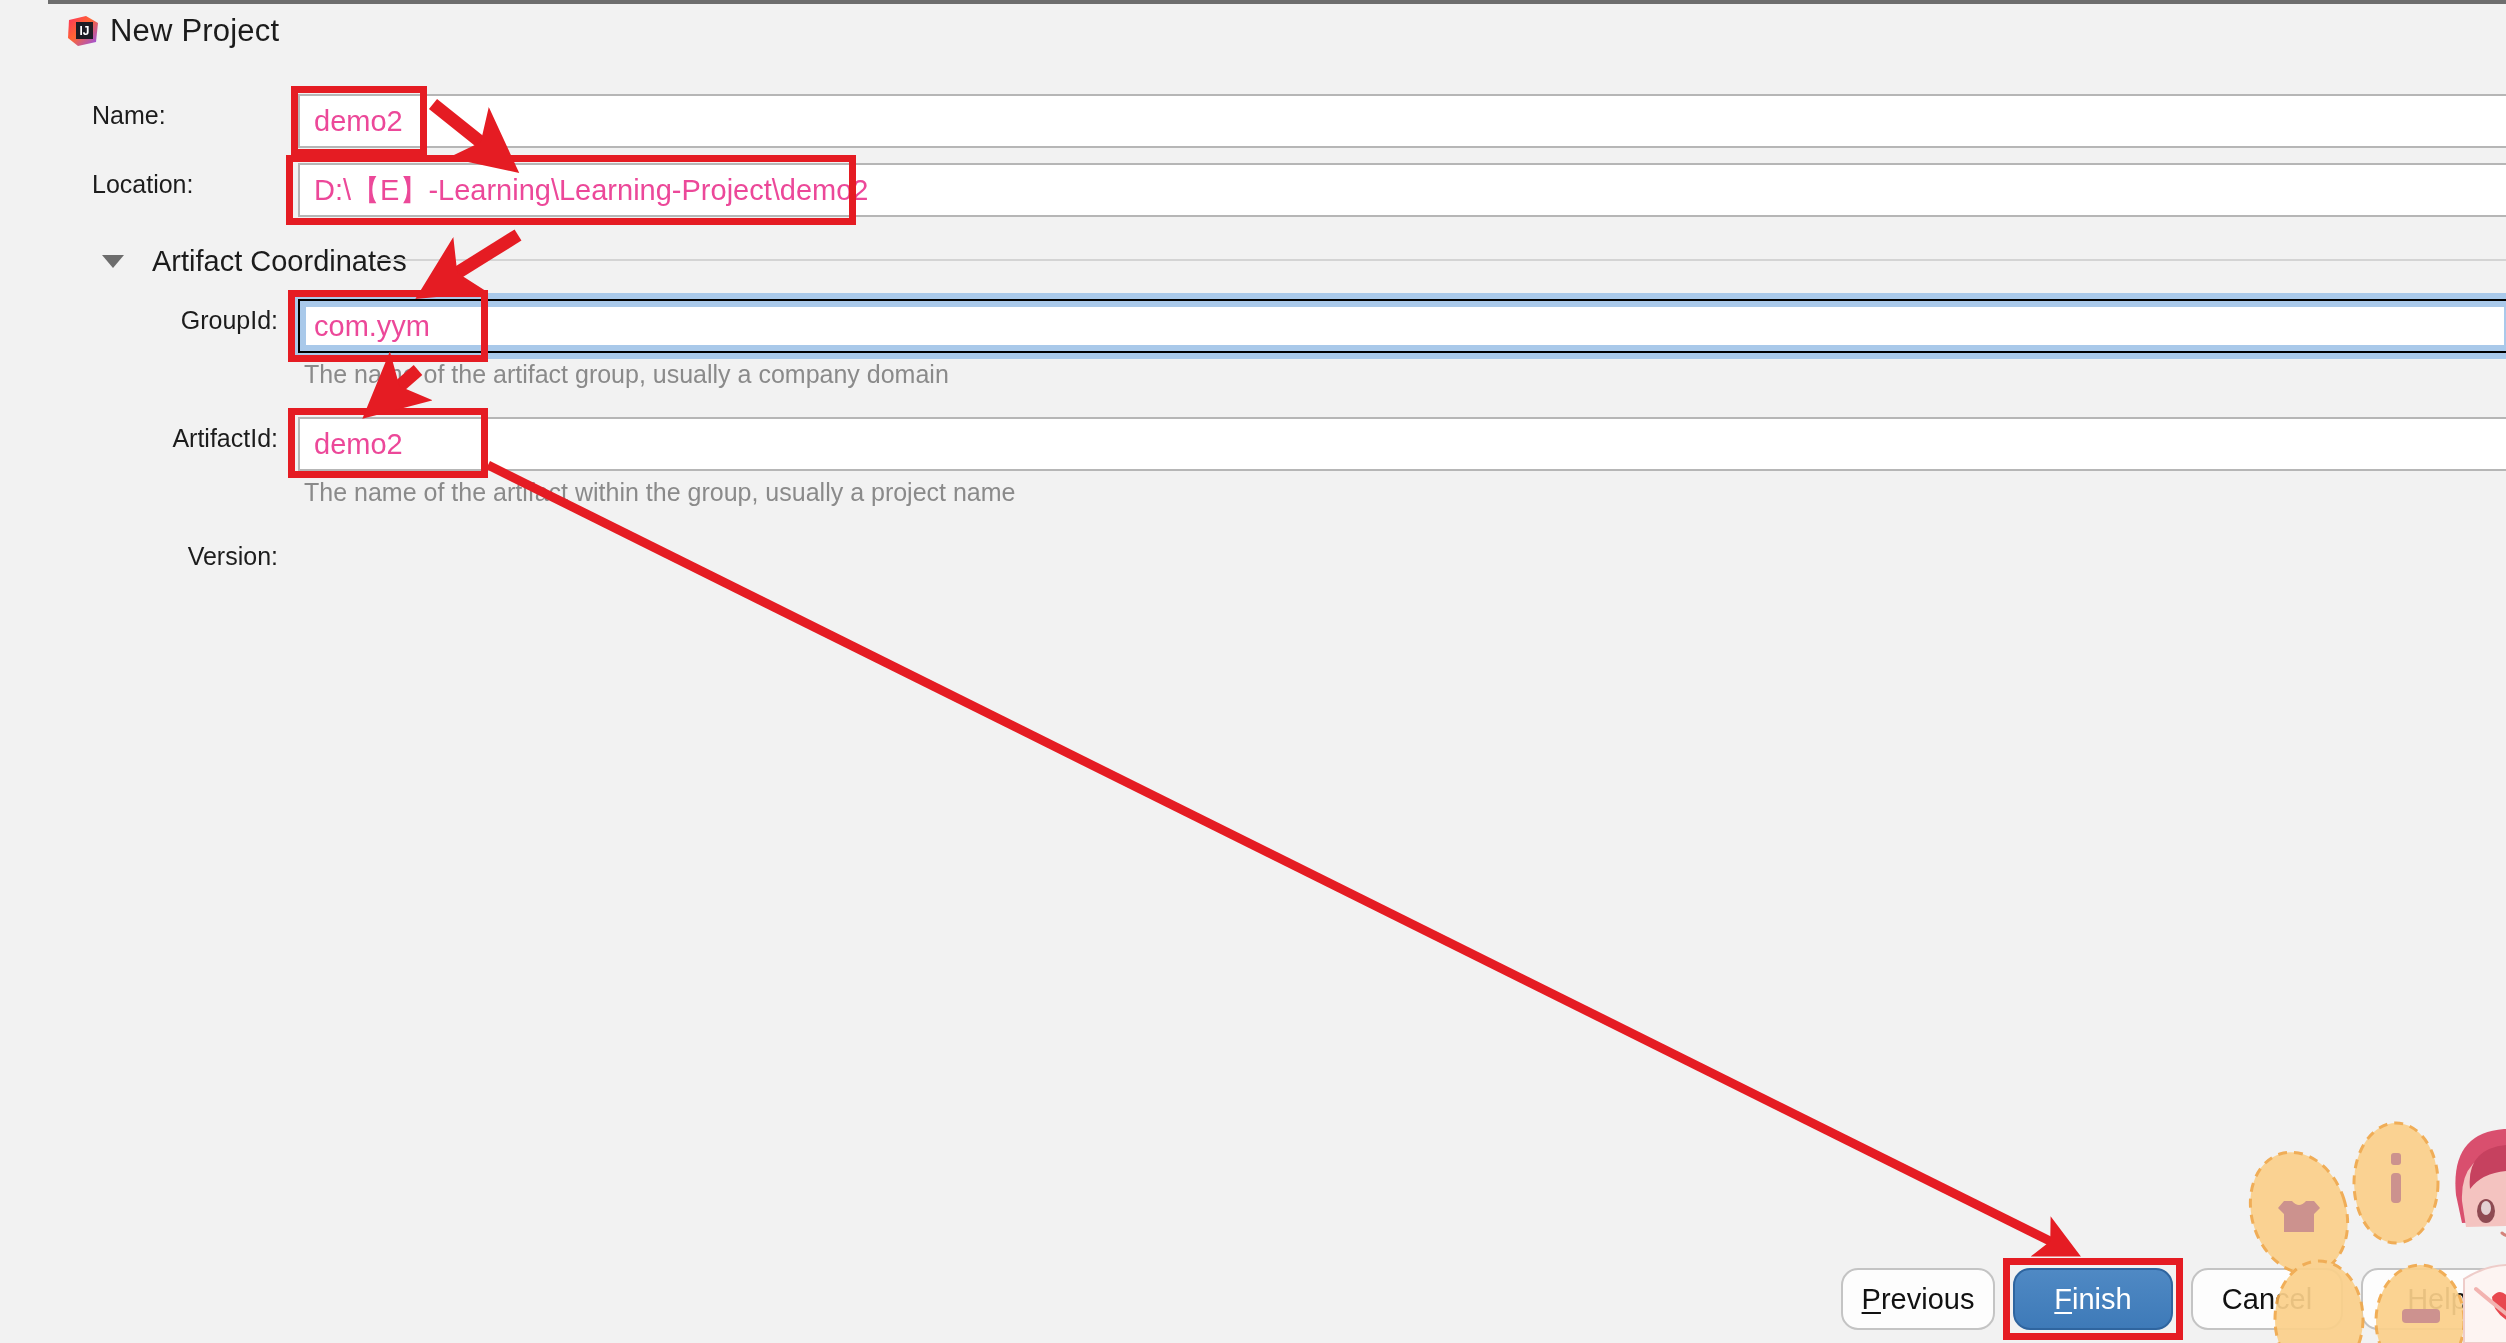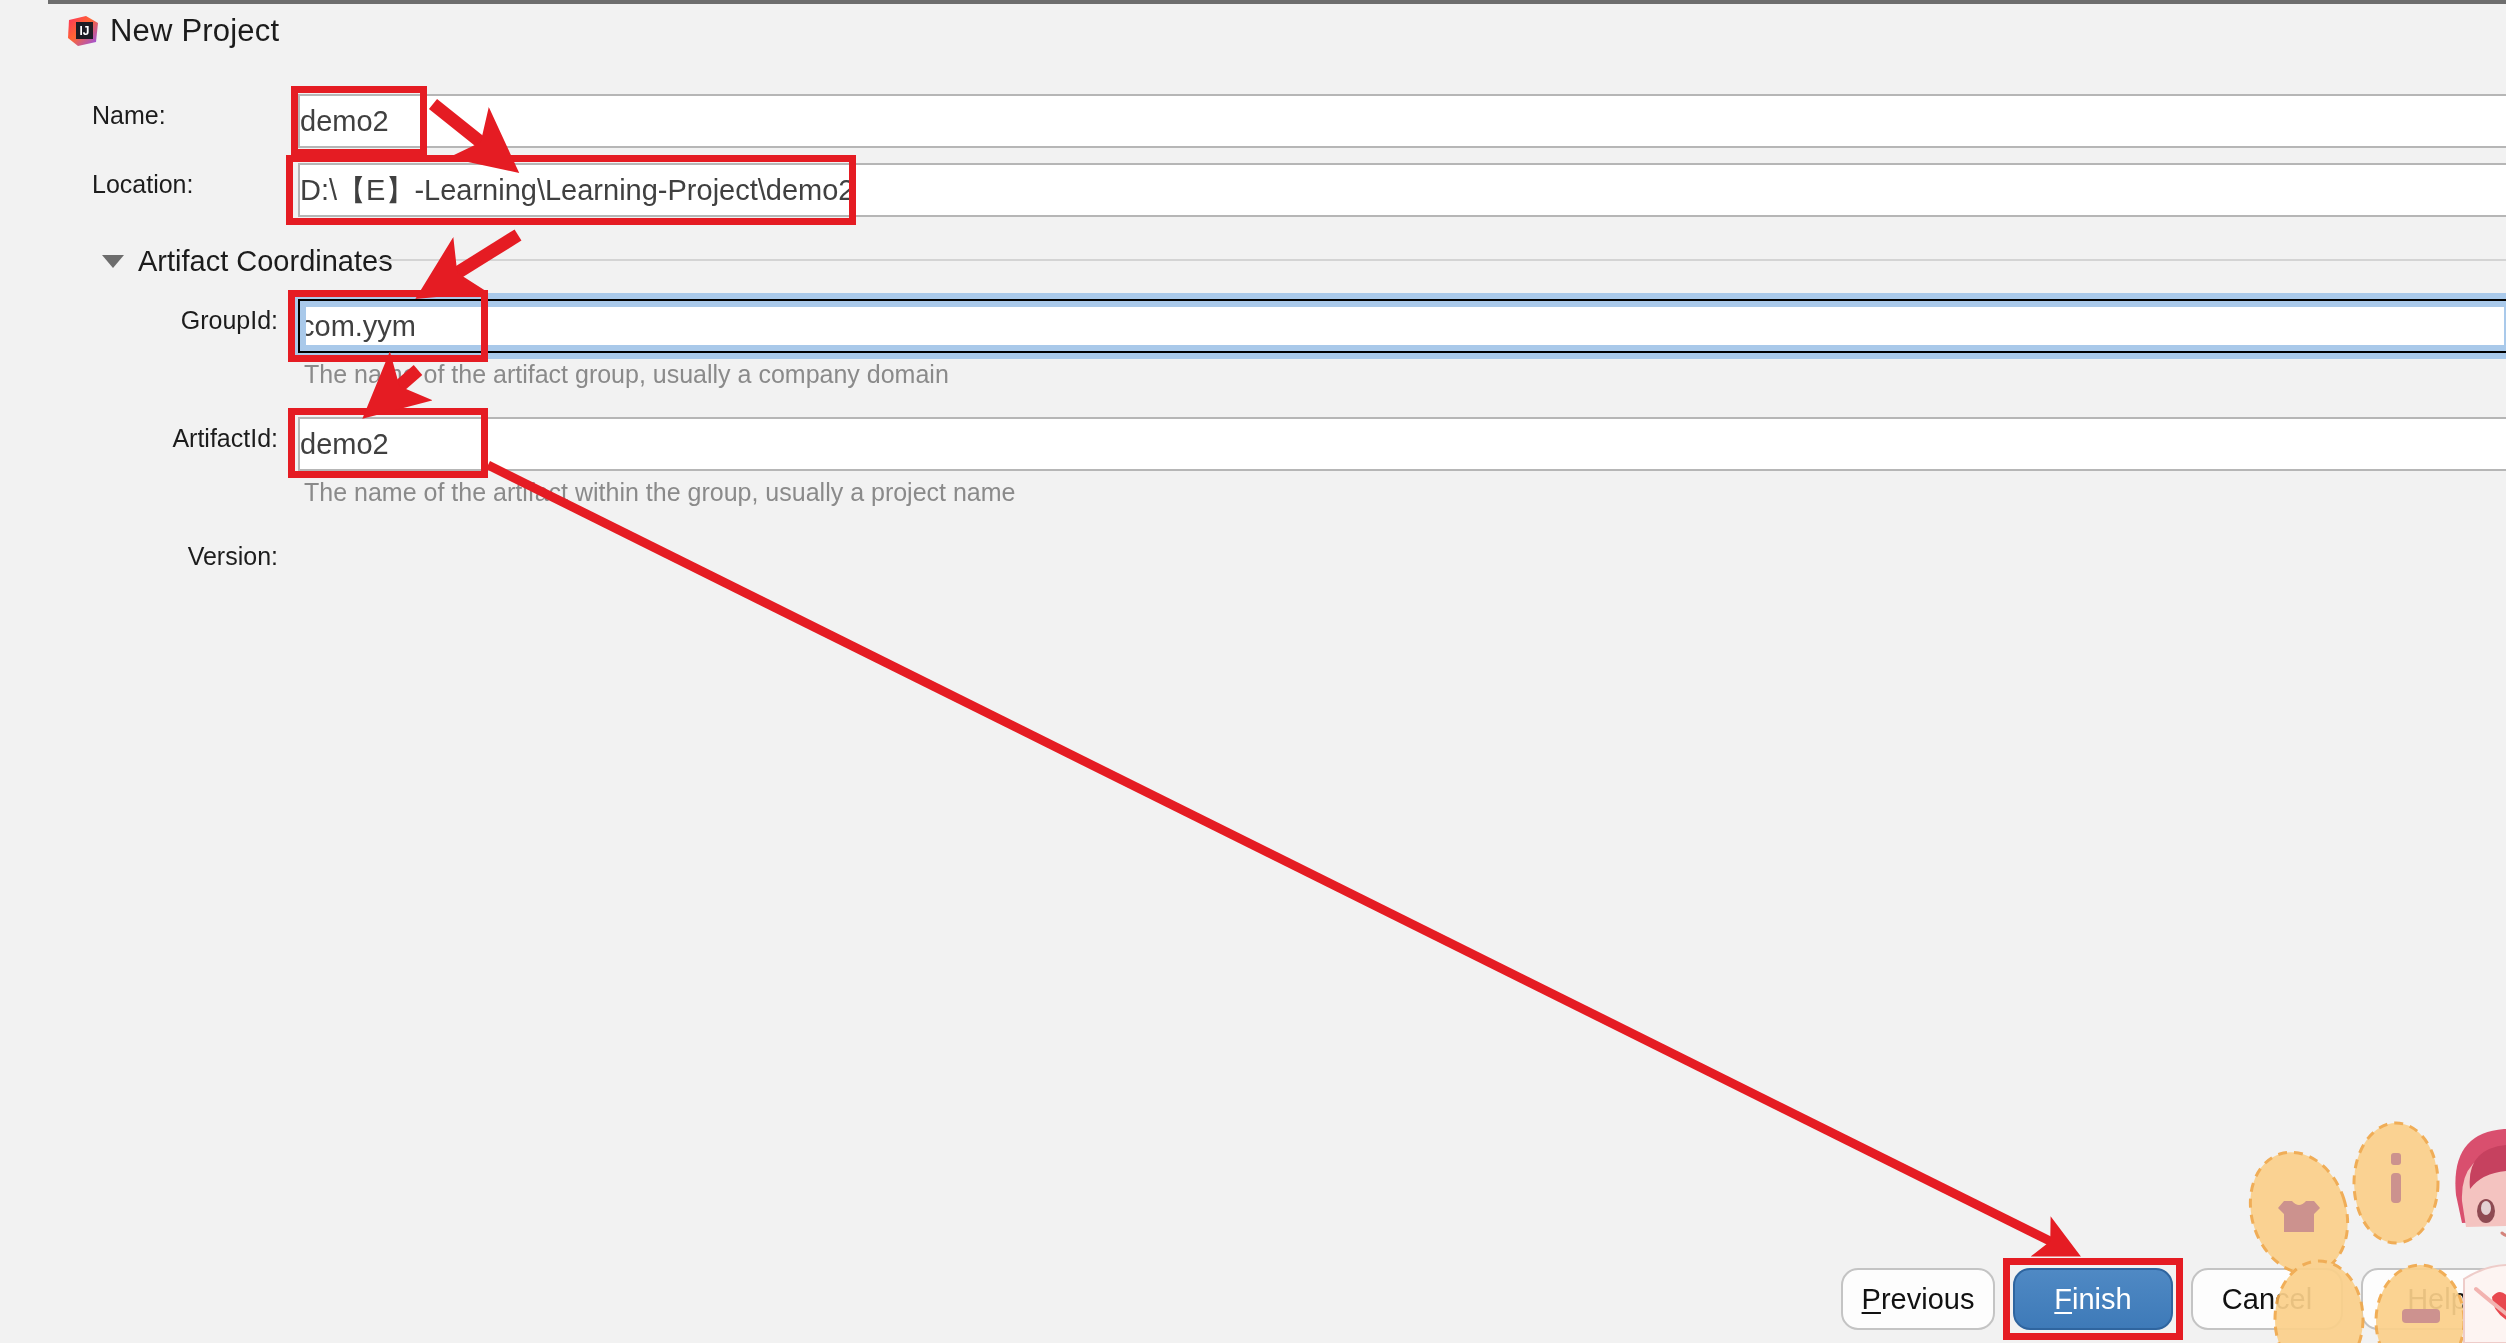--- a/index.html
+++ b/index.html
@@ -44,37 +44,37 @@
   .label.right { text-align: right; }
 
   .field {
     position: absolute;
     background: #ffffff;
     border: 2px solid #b6b6b6;
     height: 54px;
     display: flex; align-items: center;
   }
   .field .val {
-    font-size: 29px; color: #404040; 
+    font-size: 29px; color: #ec4899; padding-left: 14px;
     line-height: 34px; white-space: nowrap; overflow: hidden;
   }
   .field.focused {
     border: 2px solid #000000;
     outline: 6px solid #a9c9ea;
     outline-offset: -8px;
     box-shadow: 0 0 0 6px #a9c9ea;
   }
   .folder-icon {
     position: absolute; right: 16px; top: 50%; transform: translateY(-50%);
     width: 34px; height: 28px; cursor: pointer;
   }
 
   
   .section-header {
-    position: absolute; display: flex; align-items: center; gap: 14px;
+    position: absolute; display: flex; align-items: center; gap: 28px;
   }
   .tri {
     width: 0; height: 0;
     border-left: 11px solid transparent;
     border-right: 11px solid transparent;
     border-top: 13px solid #6d6d6d;
     cursor: pointer;
   }
   .section-title { font-size: 29px; color: #1c1c1c; line-height: 36px; white-space: nowrap; }
   .section-rule {

